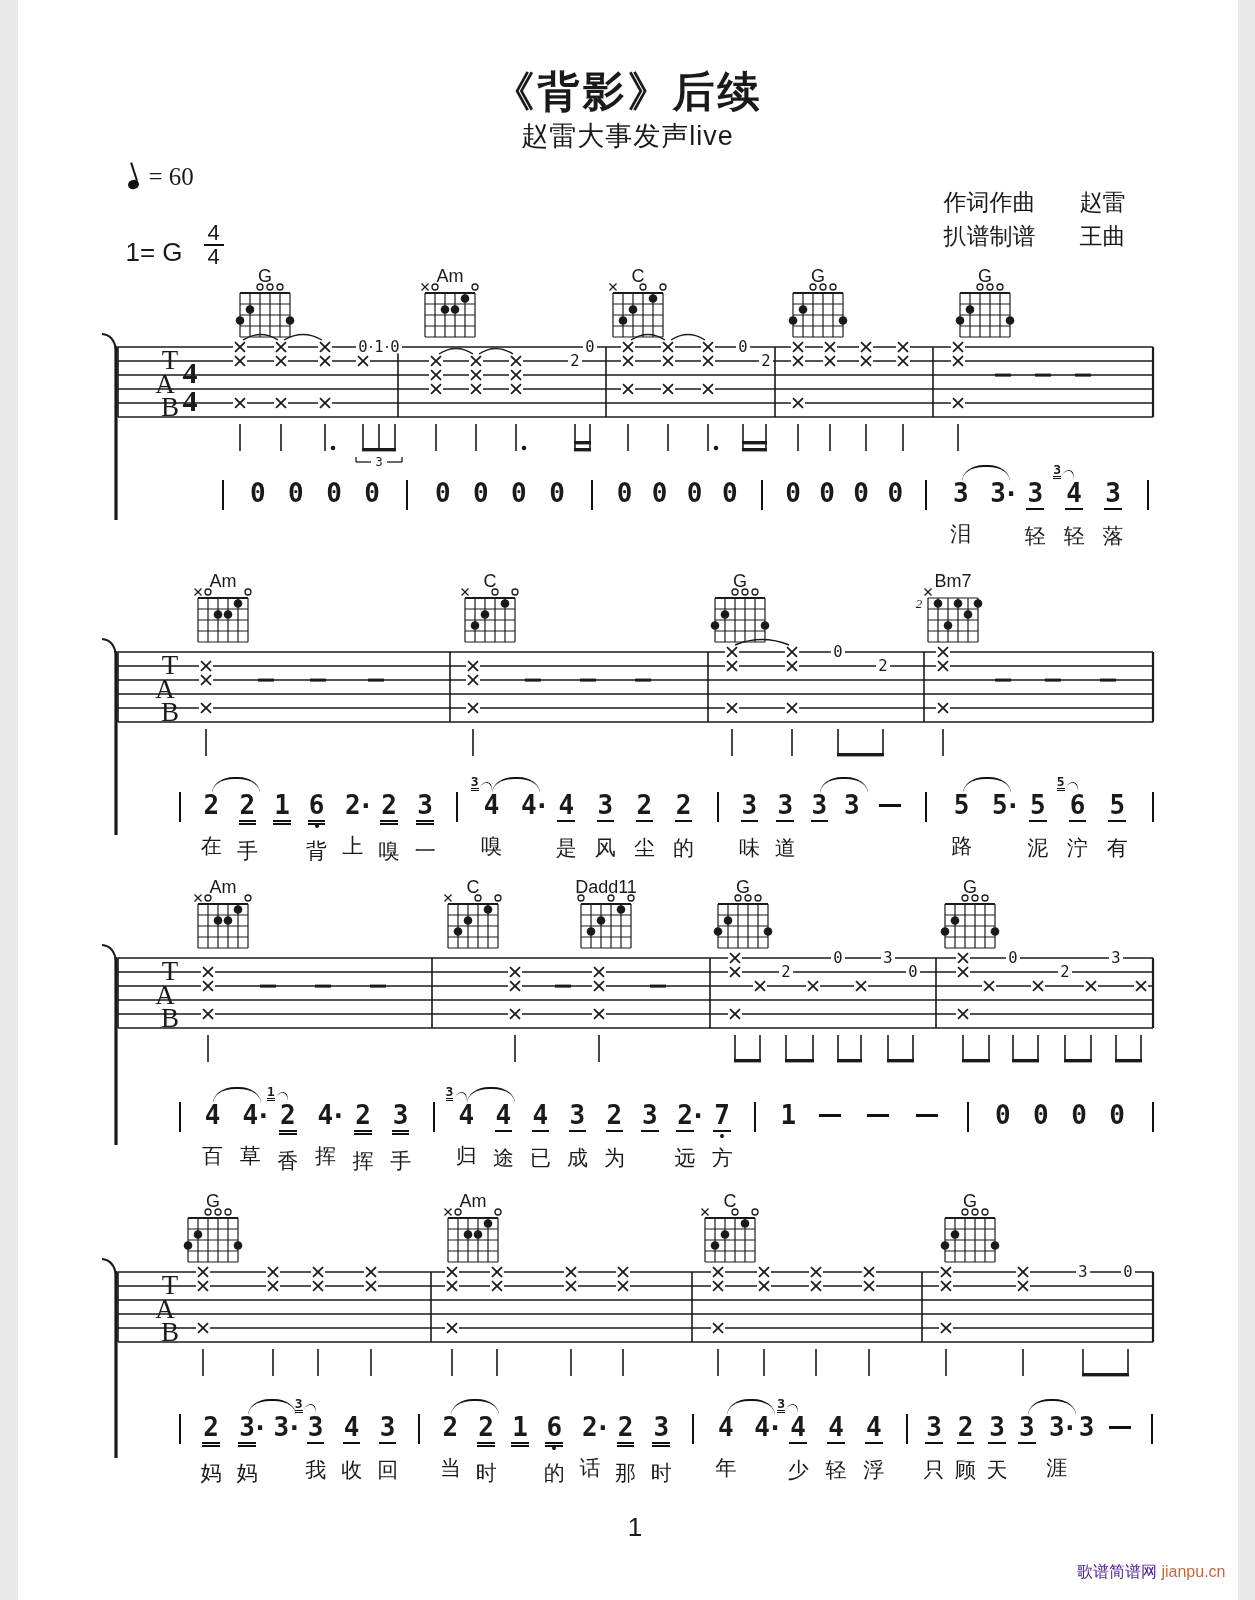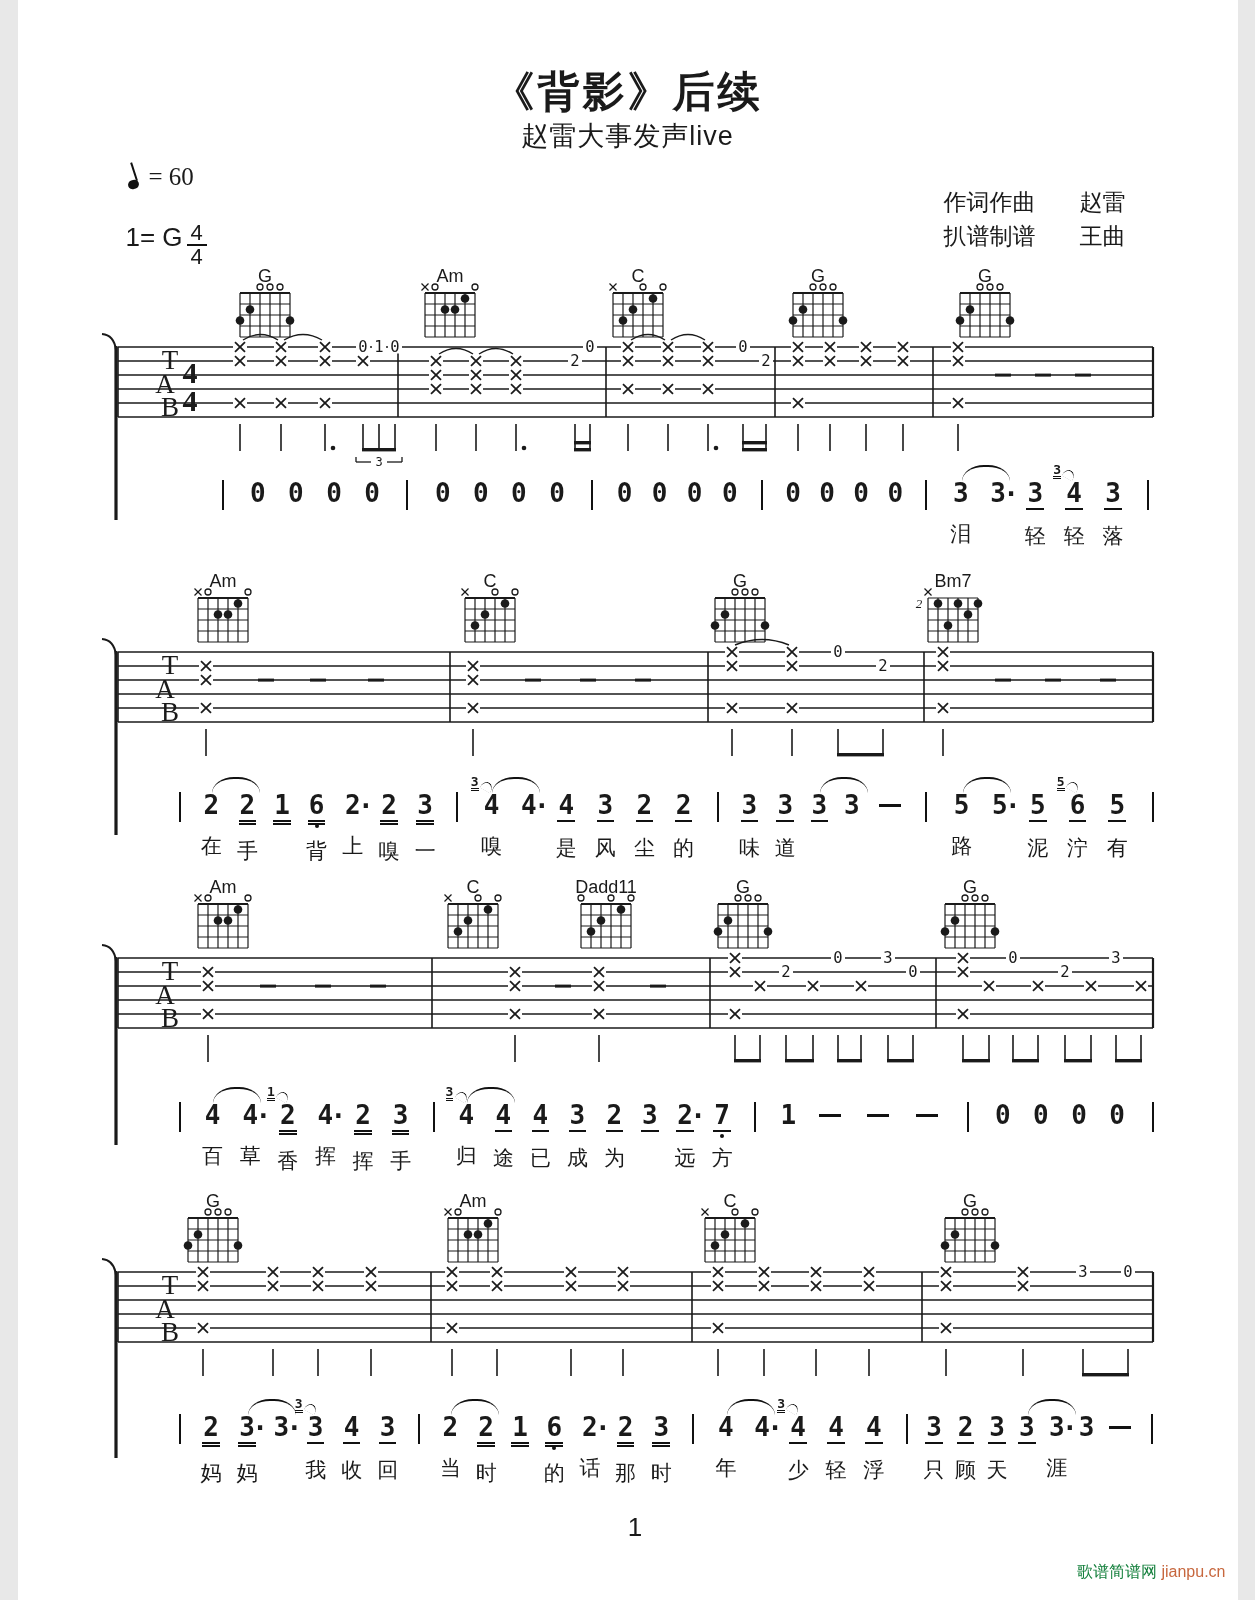--- a/index.html
+++ b/index.html
@@ -7,21 +7,21 @@
         font-family:"Liberation Sans",sans-serif;color:#1a1a1a;overflow:hidden;}
   
   .title{position:absolute;top:64px;left:0;width:100%;text-align:center;
          font-size:42px;font-weight:bold;letter-spacing:3px;}
   .subtitle{position:absolute;top:118px;left:0;width:100%;text-align:center;
          font-size:27px;font-weight:400;letter-spacing:1px;}
   .tempo{position:absolute;top:163px;left:110px;font-size:25px;display:flex;align-items:center;gap:10px;font-family:Liberation Serif, serif;}
   .note-icon{display:inline-block;width:11px;height:9px;background:#111;border-radius:50%/60%;
          transform:rotate(-18deg);position:relative;top:7px;}
   .note-icon::after{content:"";position:absolute;right:0;top:-17px;width:2px;height:19px;background:#111;}
-  .keysig{position:absolute;top:222px;left:108px;font-size:26px;display:flex;align-items:flex-start;gap:4px;}
+  .keysig{position:absolute;top:222px;left:108px;font-size:26px;display:flex;align-items:flex-end;gap:21px;}
   .frac{display:inline-flex;flex-direction:column;align-items:center;font-size:22px;line-height:22px;}
   .frac .ft{border-bottom:2px solid #111;padding:0 4px;}
   .credits{position:absolute;top:185px;right:112px;text-align:left;font-size:23px;line-height:34px;}
   .credits .row{display:flex;justify-content:flex-end;gap:44px;}
   
   svg.score{position:absolute;left:0;top:0;}
   
   .jp-line{position:absolute;display:flex;align-items:stretch;}
   .measure{position:relative;display:flex;justify-content:space-evenly;align-items:flex-start;padding:0 6px;}
   .mbar{position:absolute;left:-1px;top:2px;width:2px;height:30px;background:#111;}
@@ -39,21 +39,21 @@
   .grace{position:absolute;top:-15px;left:-12px;font-size:13px;font-weight:600;
          border-bottom:3px double #111;line-height:13px;}
   .garc{position:absolute;top:-8px;left:-2px;width:12px;height:8px;
         border-top:1.5px solid #111;border-radius:50% 50% 0 0/100% 100% 0 0;transform:rotate(30deg);}
   .jdash{width:28px;}
   .jdash::after{content:"";position:absolute;top:14px;left:3px;width:22px;height:3px;background:#111;}
   .lyric{margin-top:12px;font-size:21px;height:26px;white-space:nowrap;}
   
   .pagenum{position:absolute;top:1512px;left:0;width:1235px;text-align:center;font-size:26px;}
   .watermark{position:absolute;top:1562px;right:12px;font-size:16px;}
-  .wm-site{color:#15803d;text-align:right;}
+  .wm-site{color:#4c1d95;text-align:right;}
   .wm-url{color:#c7673e;}
 </style>
 </head>
 <body>
 
 <div class="page">
 
   <div class="title">《背影》后续</div>
   <div class="subtitle">赵雷大事发声live</div>
 

